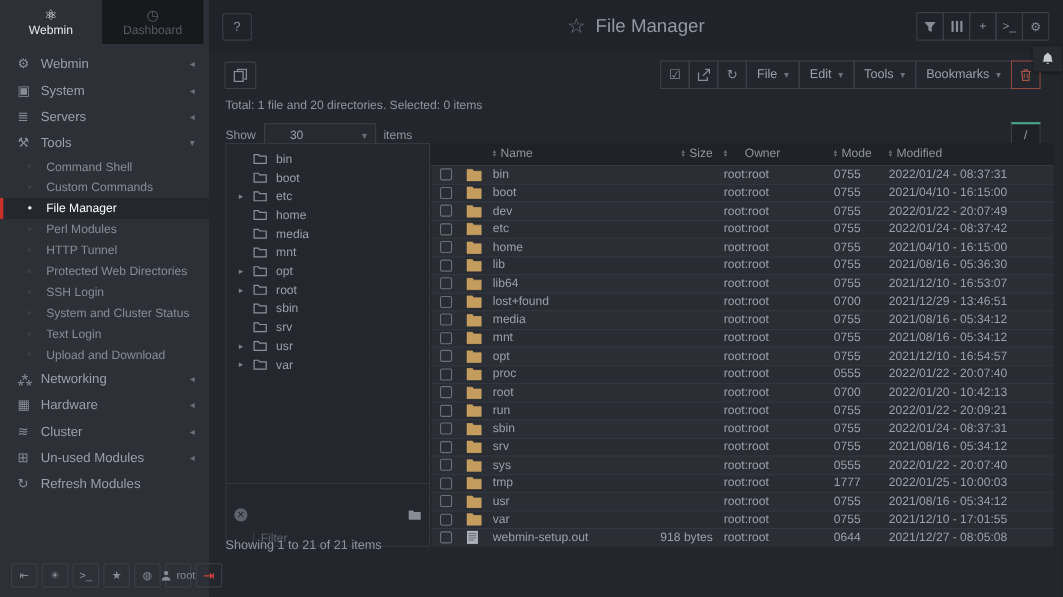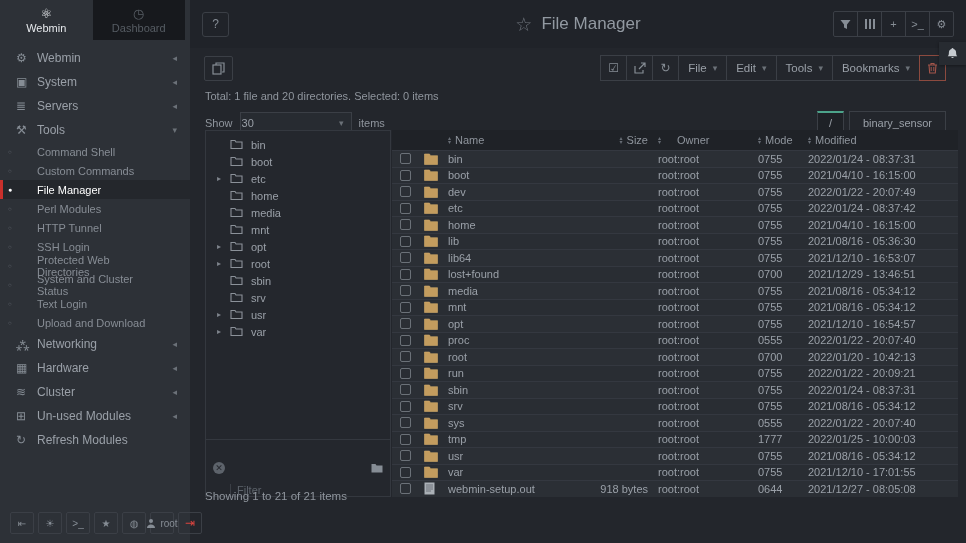--- a/index.html
+++ b/index.html
@@ -16,21 +16,21 @@
   .tab.dashboard { background:#17191d; color:#565c63; margin-right:5px; }
   .search-row { position:relative; padding:9px 12px 8px 12px; flex:0 0 auto; }
   .search-row input { width:100%; background:transparent; border:none; outline:none; border-bottom:1px solid #3c4046; color:#9aa0a8; font-size:11px; padding:4px 18px 5px 2px; font-family:inherit; }
   .search-row input::placeholder { color:#656b73; }
   .search-ic { position:absolute; right:14px; top:13px; opacity:.65; }
 
   .menu { flex:1 1 auto; padding-top:6px; overflow:hidden; }
   .menu-item { position:relative; display:flex; align-items:center; height:24px; padding:0 13px 0 16px; font-size:12px; color:#9aa0a8; cursor:pointer; }
   .menu-item .mi-icon { width:21px; flex:0 0 21px; font-size:12px; color:#868d95; }
   .menu-item .mi-caret { margin-left:auto; font-size:9px; color:#6b7178; }
-  .menu-item.sub { height:19px; padding-left:6px; font-size:11px; color:#878d95;gap:12px; }
+  .menu-item.sub { height:19px; padding-left:23px; font-size:11px; color:#878d95; }
   .menu-item.sub .mi-icon { font-size:6px; width:19px; flex-basis:19px; padding-left:2px; color:#6b7178; }
   .menu-item.active { color:#ffffff; background:#24272c; }
   .menu-item.active .mi-icon { color:#ffffff; font-size:7px; }
   .menu-item.active::before { content:""; position:absolute; left:0; top:0; bottom:0; width:3px; background:#c9302c; }
 
   .side-footer { flex:0 0 auto; display:flex; align-items:center; gap:4px; padding:6px 10px 9px 10px; margin-top:auto; }
   .bbtn { height:22px; min-width:24px; border:1px solid #3b3f46; border-radius:2px; display:flex; align-items:center; justify-content:center; color:#868d95; font-size:10px; padding:0 4px; cursor:pointer; background:transparent; gap:4px; }
   .bbtn.logout { color:#d9443f; font-size:12px; }
 
   
@@ -51,21 +51,21 @@
   .toolbar { display:flex; align-items:center; height:40px; padding:0 20px 0 14px; }
   .copy-btn { width:29px; height:25px; border:1px solid #3b3f46; border-radius:2px; display:flex; align-items:center; justify-content:center; cursor:pointer; }
   .tb-right { margin-left:auto; display:flex; }
   .tbtn { height:26px; min-width:27px; border:1px solid #3b3f46; margin-left:-1px; display:flex; align-items:center; justify-content:center; padding:0 9px; color:#9aa0a8; font-size:11.5px; gap:6px; cursor:pointer; }
   .tbtn .dd { font-size:9px; color:#6b7178; }
   .tbtn.icon-only { padding:0 6px; font-size:12px; color:#868d95; }
   .tbtn.trash { border-color:#8c4a3f; position:relative; z-index:2; }
 
   .info-line { padding:2px 15px 0 15px; font-size:11px; color:#8f959d; }
   .show-row { display:flex; align-items:center; padding:9px 20px 0 15px; font-size:11px; color:#8f959d; }
-  .select-box { position:relative; width:112px; height:21px; border:1px solid #3b3f46; background:#272b31; margin:0 7px; display:flex; align-items:center; padding:0 1px; color:#9aa0a8; cursor:pointer; }
+  .select-box { position:relative; width:102px; height:21px; border:1px solid #3b3f46; background:#272b31; margin:0 7px; display:flex; align-items:center; padding:0 23px; color:#9aa0a8; cursor:pointer; }
   .select-box .dd { position:absolute; right:7px; font-size:9px; color:#6b7178; }
   .path-group { margin-left:auto; display:flex; }
   .path-root { width:27px; height:23px; background:#1e2126; border:1px solid #3b3f46; border-top:2px solid #4ca38a; display:flex; align-items:center; justify-content:center; font-size:11px; color:#9aa0a8; cursor:pointer; }
   .path-seg { height:23px; border:1px solid #3b3f46; margin-left:5px; display:flex; align-items:center; padding:0 13px; font-size:11px; color:#9aa0a8; cursor:pointer; }
 
   
   .tree-panel { position:absolute; left:15px; top:130px; width:186px; height:367px; border:1px solid #34383f; background:#24272d; display:flex; flex-direction:column; }
   .tree-list { flex:1; padding:5px 0; overflow:hidden; }
   .tree-row { display:flex; align-items:center; height:17px; padding:0 8px 0 11px; font-size:11px; color:#9aa0a8; cursor:pointer; }
   .t-caret { width:13px; flex:0 0 13px; font-size:8px; color:#7d838b; }
@@ -162,27 +162,27 @@
       </div>
 
       <div class="menu-item sub">
         <span class="mi-icon">○</span>
         <span class="mi-label">HTTP Tunnel</span>
         <span class="mi-caret"></span>
       </div>
 
       <div class="menu-item sub">
         <span class="mi-icon">○</span>
-        <span class="mi-label">SSH Login</span>
+        <span class="mi-label">Protected Web Directories</span>
         <span class="mi-caret"></span>
       </div>
 
       <div class="menu-item sub">
         <span class="mi-icon">○</span>
-        <span class="mi-label">Protected Web Directories</span>
+        <span class="mi-label">SSH Login</span>
         <span class="mi-caret"></span>
       </div>
 
       <div class="menu-item sub">
         <span class="mi-icon">○</span>
         <span class="mi-label">System and Cluster Status</span>
         <span class="mi-caret"></span>
       </div>
 
       <div class="menu-item sub">
@@ -360,21 +360,20 @@
 
   <div class="show-row">
     <span>Show</span>
     <span class="select-box">
       <span>30</span>
       <span class="dd">▾</span>
     </span>
     <span>items</span>
     <div class="path-group">
       <span class="path-root">/</span>
-      <span class="path-seg">binary_sensor</span>
     </div>
   </div>
 
   <div class="tree-panel">
     <div class="tree-list">
 
         <div class="tree-row">
           <span class="t-caret"></span>
           <span class="t-folder">
             <svg width="13" height="11" viewBox="0 0 13 11">

